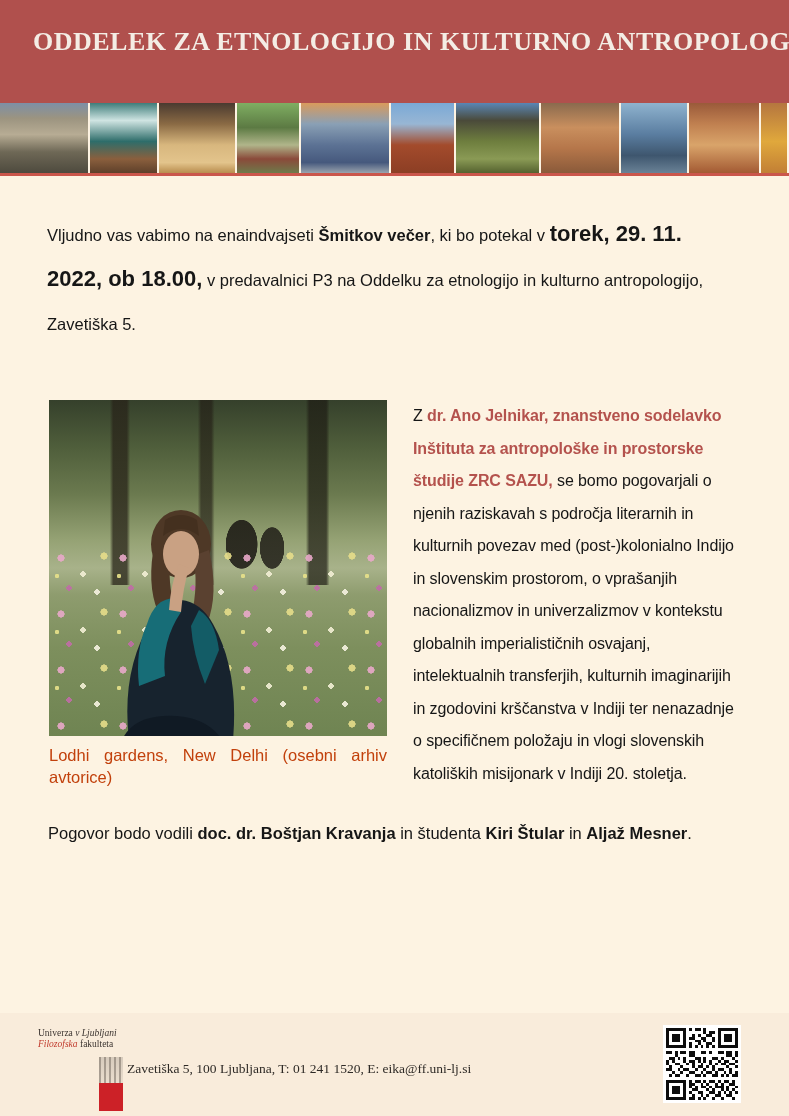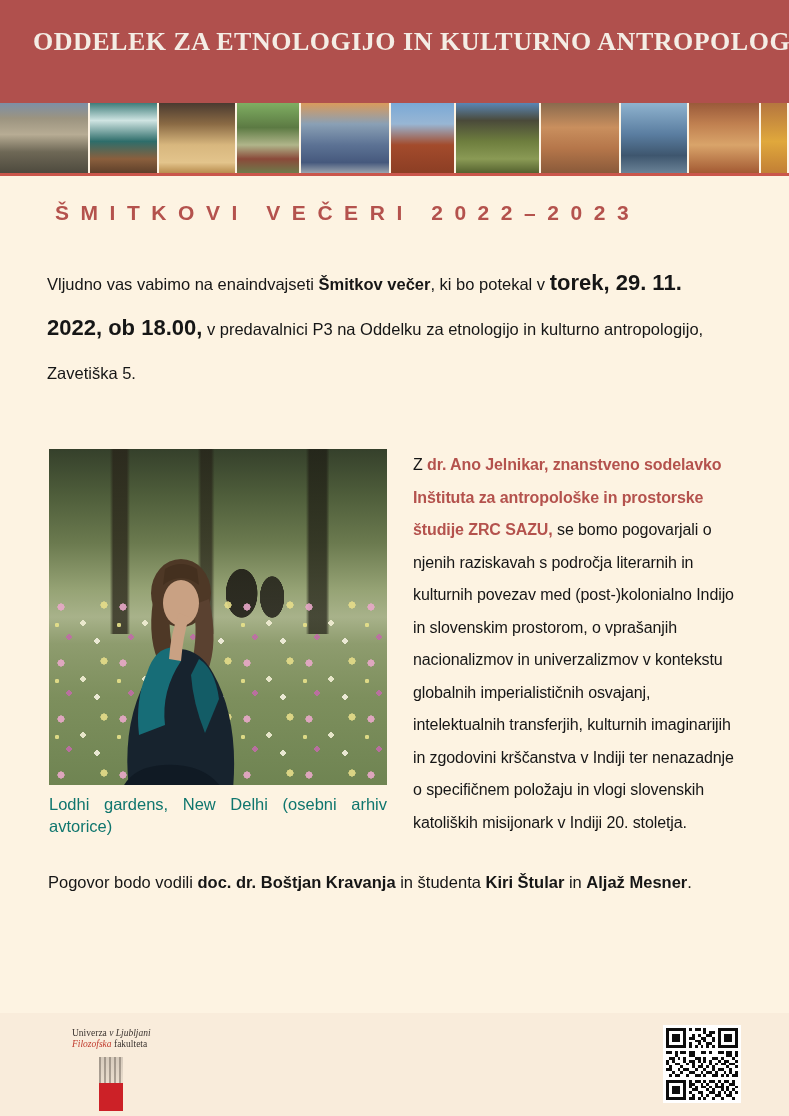--- a/index.html
+++ b/index.html
@@ -83,37 +83,37 @@
       radial-gradient(circle 5px at 55px 8px, #e6dd8a 70%, transparent 72%),
       radial-gradient(circle 4px at 20px 40px, #c06da6 70%, transparent 72%),
       radial-gradient(circle 4px at 48px 44px, #f5f2e0 70%, transparent 72%),
       radial-gradient(circle 3px at 8px 28px, #e8e28a 70%, transparent 72%);
     background-size:62px 56px, 62px 56px, 62px 56px, 62px 56px, 62px 56px, 62px 56px;
     opacity:.9;
   }
   .photo svg { position:absolute; left:28px; bottom:-6px; z-index:2; }
   .caption {
     margin-top:8px; font-size:16.5px; line-height:22px;
-    text-align:justify; color:#0f766e;
+    text-align:justify; color:#c2410c;
   }
   .body-text { flex:1; font-size:16px; line-height:32.5px; color:#161616; letter-spacing:-0.1px; }
   .body-text .hl { color:#b4524d; font-weight:bold; }
 
   
   .moderators { margin:34px 48px 6px 48px; font-size:16.5px; color:#161616; }
   .moderators b { font-weight:bold; }
 
   
   .footer {
     position:absolute; left:0; right:0; bottom:0; height:103px;
     background:#f9ecdb;
   }
   .ul-logo {
     position:absolute; left:38px; top:15px;
-    font-family:"Liberation Serif", serif; font-size:9.5px; line-height:11px; color:#3b3430;margin-left:34px;
+    font-family:"Liberation Serif", serif; font-size:9.5px; line-height:11px; color:#3b3430;
   }
   .ul-logo .it { font-style:italic; }
   .ul-logo .red-it { font-style:italic; color:#c0392b; }
   .ff-emblem { position:absolute; left:96px; top:44px; width:30px; height:54px; }
   .ff-emblem .building {
     height:26px; width:24px; margin:0 auto;
     background:
       repeating-linear-gradient(90deg, rgba(120,110,100,.55) 0 2px, transparent 2px 5px),
       linear-gradient(180deg, rgba(150,140,130,.35), rgba(150,140,130,.15));
   }
@@ -142,21 +142,20 @@
     <span class="t5"></span>
     <span class="t6"></span>
     <span class="t7"></span>
     <span class="t8"></span>
     <span class="t9"></span>
     <span class="t10"></span>
     <span class="t11"></span>
   </div>
   <div class="red-rule"></div>
 
-  <div class="series-title">ŠMITKOVI VEČERI 2022–2023</div>
 
   <p class="intro"><span>Vljudno vas vabimo na enaindvajseti </span><span class="ev">Šmitkov večer</span><span>, ki bo potekal v </span><span class="datetime">torek, 29. 11. 2022, ob 18.00,</span><span> v predavalnici P3 na Oddelku za etnologijo in kulturno antropologijo, Zavetiška 5.</span></p>
 
 
   <div class="content-row">
     <figure class="figure">
       <div class="photo">
         <svg width="210" height="250" viewBox="0 0 210 250">
 
           <ellipse cx="104" cy="52" rx="30" ry="34" fill="#4e3826"></ellipse>
@@ -188,20 +187,21 @@
       <div><span>Univerza </span><span class="it">v Ljubljani</span></div>
       <div><span class="red-it">Filozofska</span><span> fakulteta</span></div>
     </div>
 
     <div class="ff-emblem">
       <div class="building"></div>
       <div class="block"></div>
     </div>
 
     <div class="footer-address">
+      <div>Zavetiška 5, 100 Ljubljana, T: 01 241 1520, E: eika@ff.uni-lj.si</div>
     </div>
 
     <div class="qr">
       <svg viewBox="0 0 25 25" shape-rendering="crispEdges">
         <rect width="25" height="25" fill="#fff"></rect>
         <g fill="#0d0d0d">
 
           <path d="M0 0h7v7h-7zM1 1v5h5v-5z" fill-rule="evenodd"></path>
           <rect x="2" y="2" width="3" height="3"></rect>
           <path d="M18 0h7v7h-7zM19 1v5h5v-5z" fill-rule="evenodd"></path>

